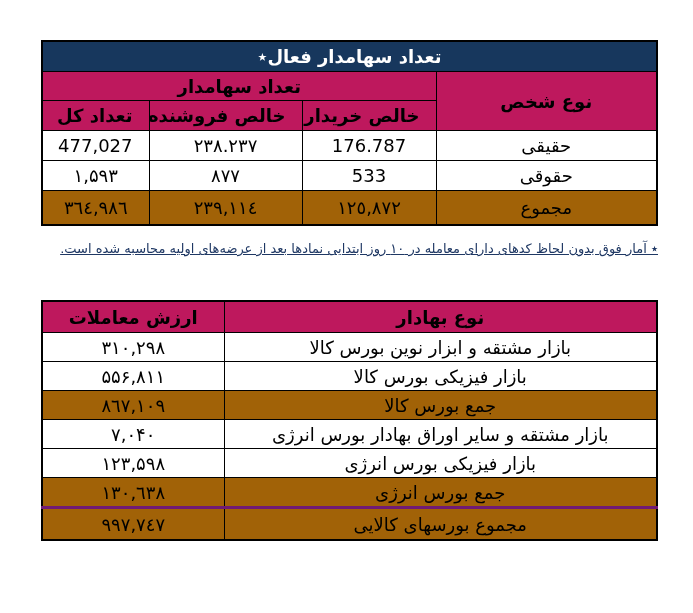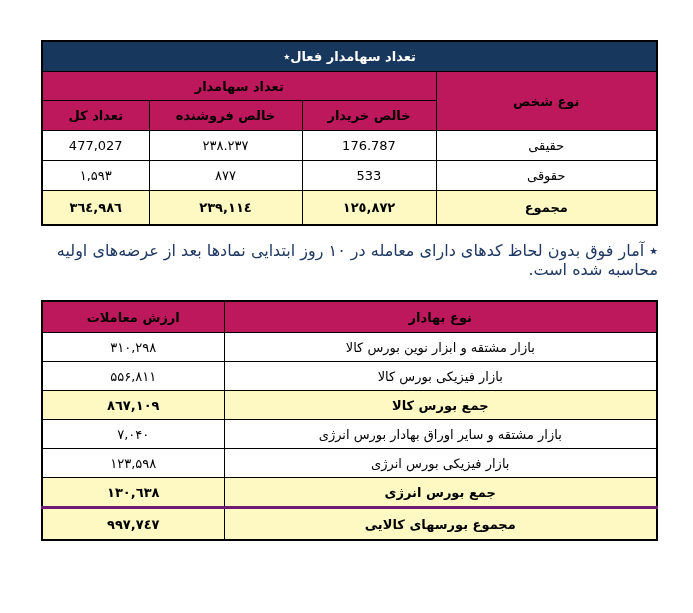--- a/index.html
+++ b/index.html
@@ -10,47 +10,47 @@
   }
   .page{position:relative;width:693px;height:613px;overflow:hidden;}
   table.tbl{
     position:absolute;right:35px;width:615px;
     border-collapse:collapse;table-layout:fixed;
     border:2px solid #000;
   }
   table.tbl td{
     border:1px solid #000;
     text-align:center;vertical-align:middle;
-    color:#000;font-size:13px;
+    color:#000;font-size:18px;
     padding:0 16px;overflow:hidden;white-space:nowrap;
   }
   .title-cell{
     background:#17375D;color:#ffffff !important;
     font-weight:bold;font-size:15px;height:29px;
   }
   #t1 .title-cell{height:29px;}
   #t2 .title-cell{height:31px;}
   .hdr-cell{
     background:#be185d;font-weight:bold;font-size:13.5px;
   }
   #t1 .group-hdr{height:28px;}
   #t1 .sub-hdr{height:29px;}
   #t2 .hdr-cell{height:30px;}
   #t1 .data-row td{height:29px;}
   #t2 .data-row td{height:28px;}
   .total-row td{
-    background:#fef9c3;font-weight:bold;font-size:14px;height:33px;
+    background:#a16207;font-weight:normal;font-size:14px;height:33px;
   }
   #t2 .total-row td{height:28px;}
   #t2 .grand-row td{border-top:3px solid #701a75;height:30px;}
   #t1{top:40px;}
   #t2{top:300px;}
   .footnote{
     position:absolute;top:241px;right:35px;width:630px;
-    color:#1F3864;font-size:16px;text-align:right;direction:rtl;
+    color:#1F3864;font-size:13px;text-align:right;direction:rtl;text-decoration:underline;
   }
 </style>
 </head>
 <body>
 
 <div class="page">
 
   <table class="tbl" id="t1">
     <colgroup>
       <col style="width:221px">

